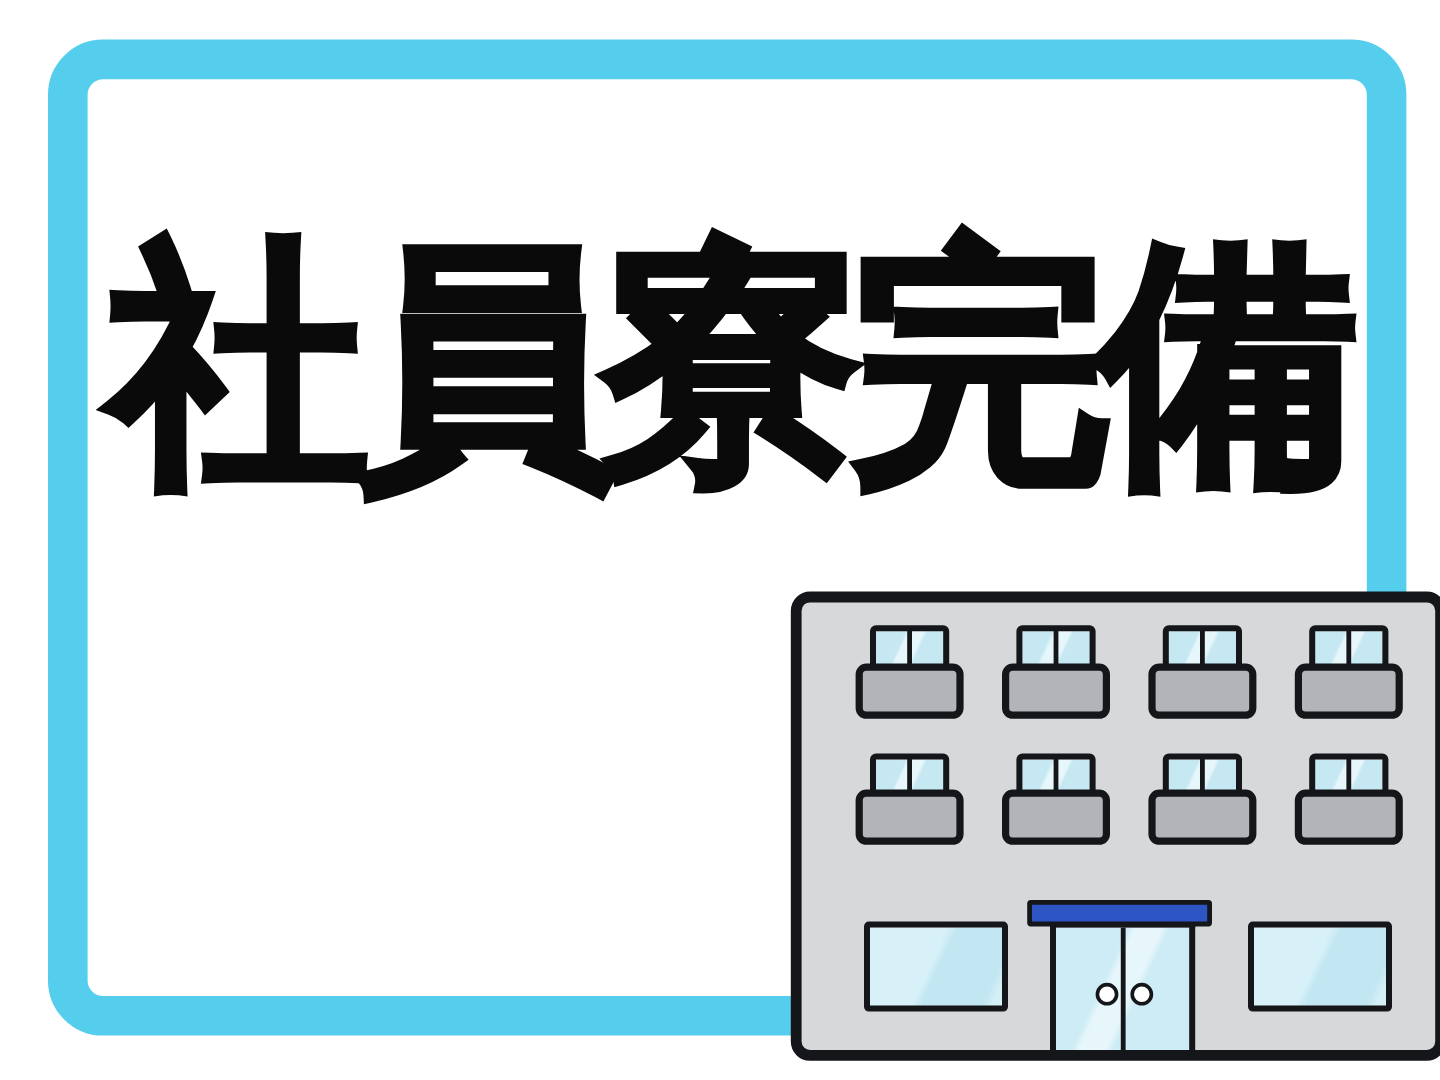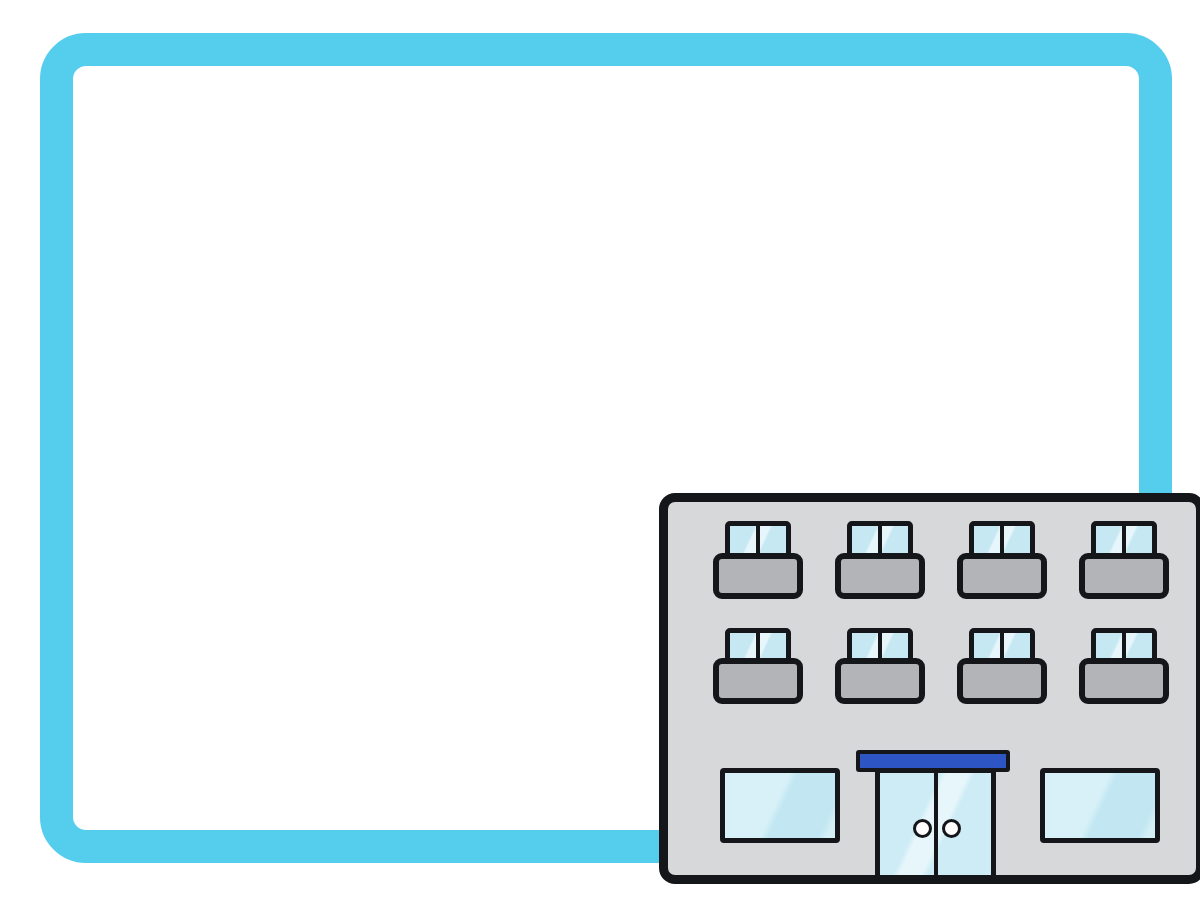--- a/index.html
+++ b/index.html
@@ -81,20 +81,21 @@
   .gwin.g-left{left:52px;}
   .gwin.g-right{left:372px;}
 </style>
 </head>
 <body>
 
 <div class="page">
 
   <div class="frame">
 
+    <h1 class="headline">社員寮完備</h1>
 
     <div class="building">
 
       <div>
           <div class="bwin" style="left: 57px; top: 19px;">
             <i class="bwin-split"></i>
           </div>
           <div class="balcony" style="left: 45px; top: 51px;"></div>
           <div class="bwin" style="left: 179px; top: 19px;">
             <i class="bwin-split"></i>

